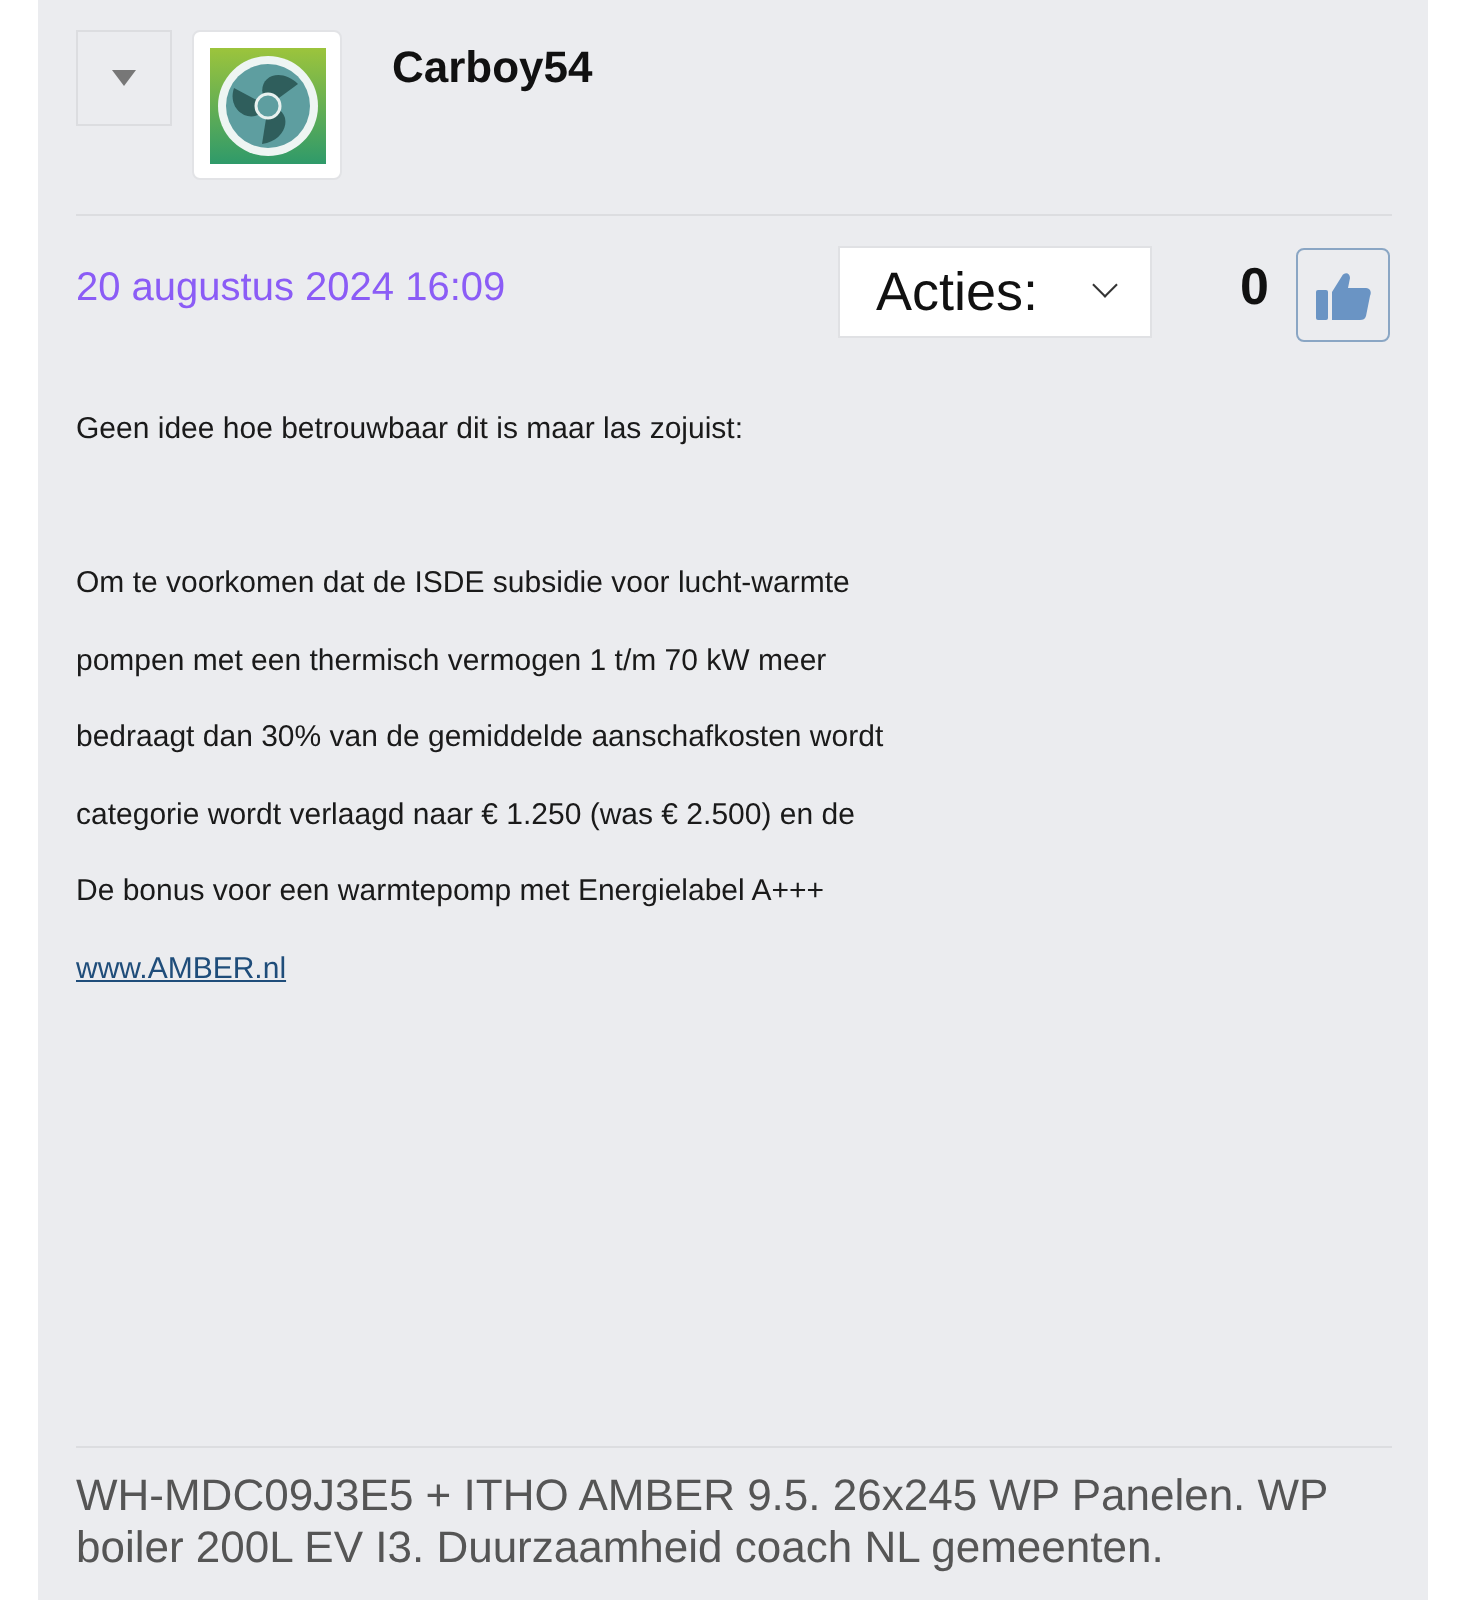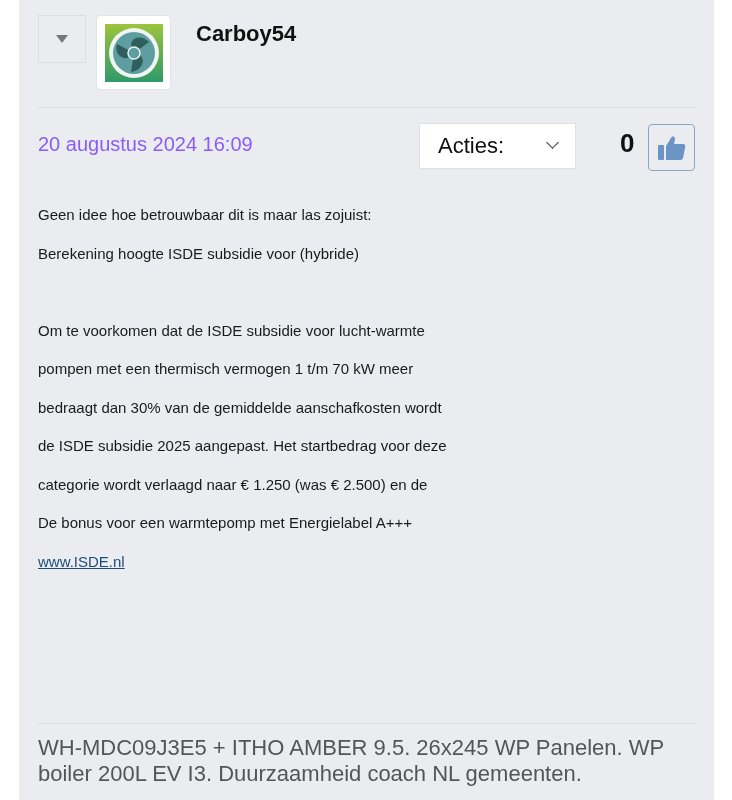--- a/index.html
+++ b/index.html
@@ -5,21 +5,21 @@
   html,body{margin:0;padding:0;}
   body{width:732px;height:800px;background:#ffffff;overflow:hidden;font-family:"Liberation Sans","DejaVu Sans",sans-serif;}
   .card{position:absolute;left:19px;top:0;width:695px;height:800px;background:#ebecef;}
   .toggle{position:absolute;left:38px;top:15px;width:48px;height:48px;box-sizing:border-box;border:1px solid #dcdde0;background:#ebecef;display:flex;align-items:center;justify-content:center;cursor:pointer;}
   .toggle .tri{width:0;height:0;border-left:6px solid transparent;border-right:6px solid transparent;border-top:8px solid #777;}
   .avatar{position:absolute;left:96px;top:15px;width:75px;height:75px;background:#fff;border-radius:4px;box-sizing:border-box;border:1px solid #e2e3e6;display:flex;align-items:center;justify-content:center;}
   .username{position:absolute;left:196px;top:21px;font-weight:bold;font-size:22px;color:#111;}
   .divider1{position:absolute;left:38px;top:107px;width:658px;height:1px;background:#dcdde0;}
   .date{position:absolute;left:38px;top:133px;font-size:20px;color:#8b5cf6;}
   .acties{position:absolute;left:419px;top:123px;width:157px;height:46px;background:#fff;box-sizing:border-box;border:1px solid #e0e1e4;display:flex;align-items:center;cursor:pointer;}
-  .acties .lbl{font-size:22px;color:#111;margin-left:18px;}
+  .acties .lbl{font-size:27px;color:#111;margin-left:18px;}
   .acties .chev{position:absolute;right:18px;top:14px;width:8px;height:8px;border-right:1.5px solid #333;border-bottom:1.5px solid #333;transform:rotate(45deg);}
   .count{position:absolute;left:620px;top:128px;font-size:26px;font-weight:bold;color:#111;}
   .like{position:absolute;left:648px;top:124px;width:47px;height:47px;box-sizing:border-box;border:1.5px solid #8aa6c4;border-radius:4px;background:#ebecef;display:flex;align-items:center;justify-content:center;cursor:pointer;}
   .body{position:absolute;left:38px;top:196px;width:660px;font-size:15px;line-height:38.5px;color:#1a1a1a;}
   .body p{margin:0;}
   .body .gap{height:38.5px;}
   .link{color:#1f4d7a;text-decoration:underline;cursor:pointer;}
   .divider2{position:absolute;left:38px;top:723px;width:658px;height:1px;background:#dcdde0;}
   .sig{position:absolute;left:38px;top:735px;width:660px;font-size:22px;line-height:26px;color:#555;}
 </style>
@@ -65,26 +65,24 @@
 
 <div class="like">
   <svg width="30" height="28" viewBox="0 0 30 28">
     <rect x="1" y="11" width="6" height="15" rx="1" fill="#6a94c4"></rect>
     <path d="M9 12 L14 4 C15 2 18 2 18 5 L17 10 L26 10 C28 10 29 12 28 14 L26 24 C25.5 25.5 24.5 26 23 26 L9 26 Z" fill="#6a94c4"></path>
   </svg>
 </div>
 
 <div class="body">
   <p>Geen idee hoe betrouwbaar dit is maar las zojuist:</p>
-  <p>Berekening hoogte ISDE subsidie voor (hybride)</p>
   <div class="gap"></div>
   <p>Om te voorkomen dat de ISDE subsidie voor lucht-warmte</p>
   <p>pompen met een thermisch vermogen 1 t/m 70 kW meer</p>
   <p>bedraagt dan 30% van de gemiddelde aanschafkosten wordt</p>
-  <p>de ISDE subsidie 2025 aangepast. Het startbedrag voor deze</p>
   <p>categorie wordt verlaagd naar € 1.250 (was € 2.500) en de</p>
   <p>De bonus voor een warmtepomp met Energielabel A+++</p>
-  <p><a class="link">www.ISDE.nl</a></p>
+  <p><a class="link">www.AMBER.nl</a></p>
 </div>
 
 <div class="divider2"></div>
 
 <div class="sig">WH-MDC09J3E5 + ITHO AMBER 9.5. 26x245 WP Panelen. WP boiler 200L EV I3. Duurzaamheid coach NL gemeenten.</div>
 
 </body></html>

